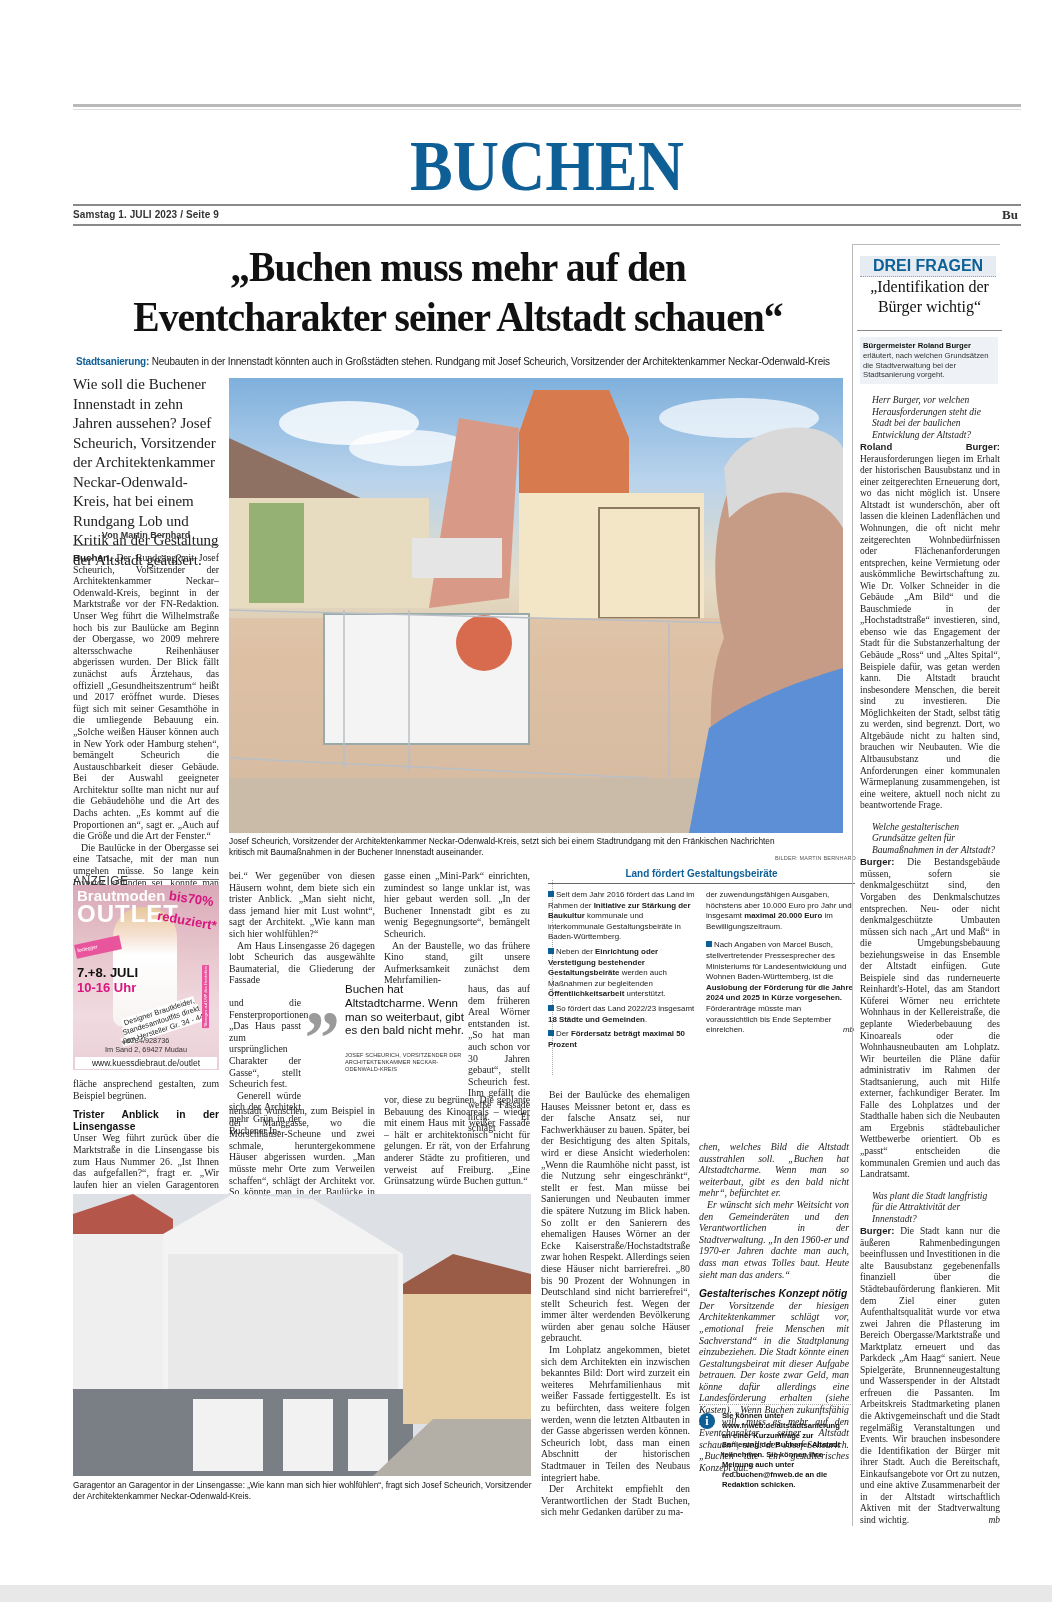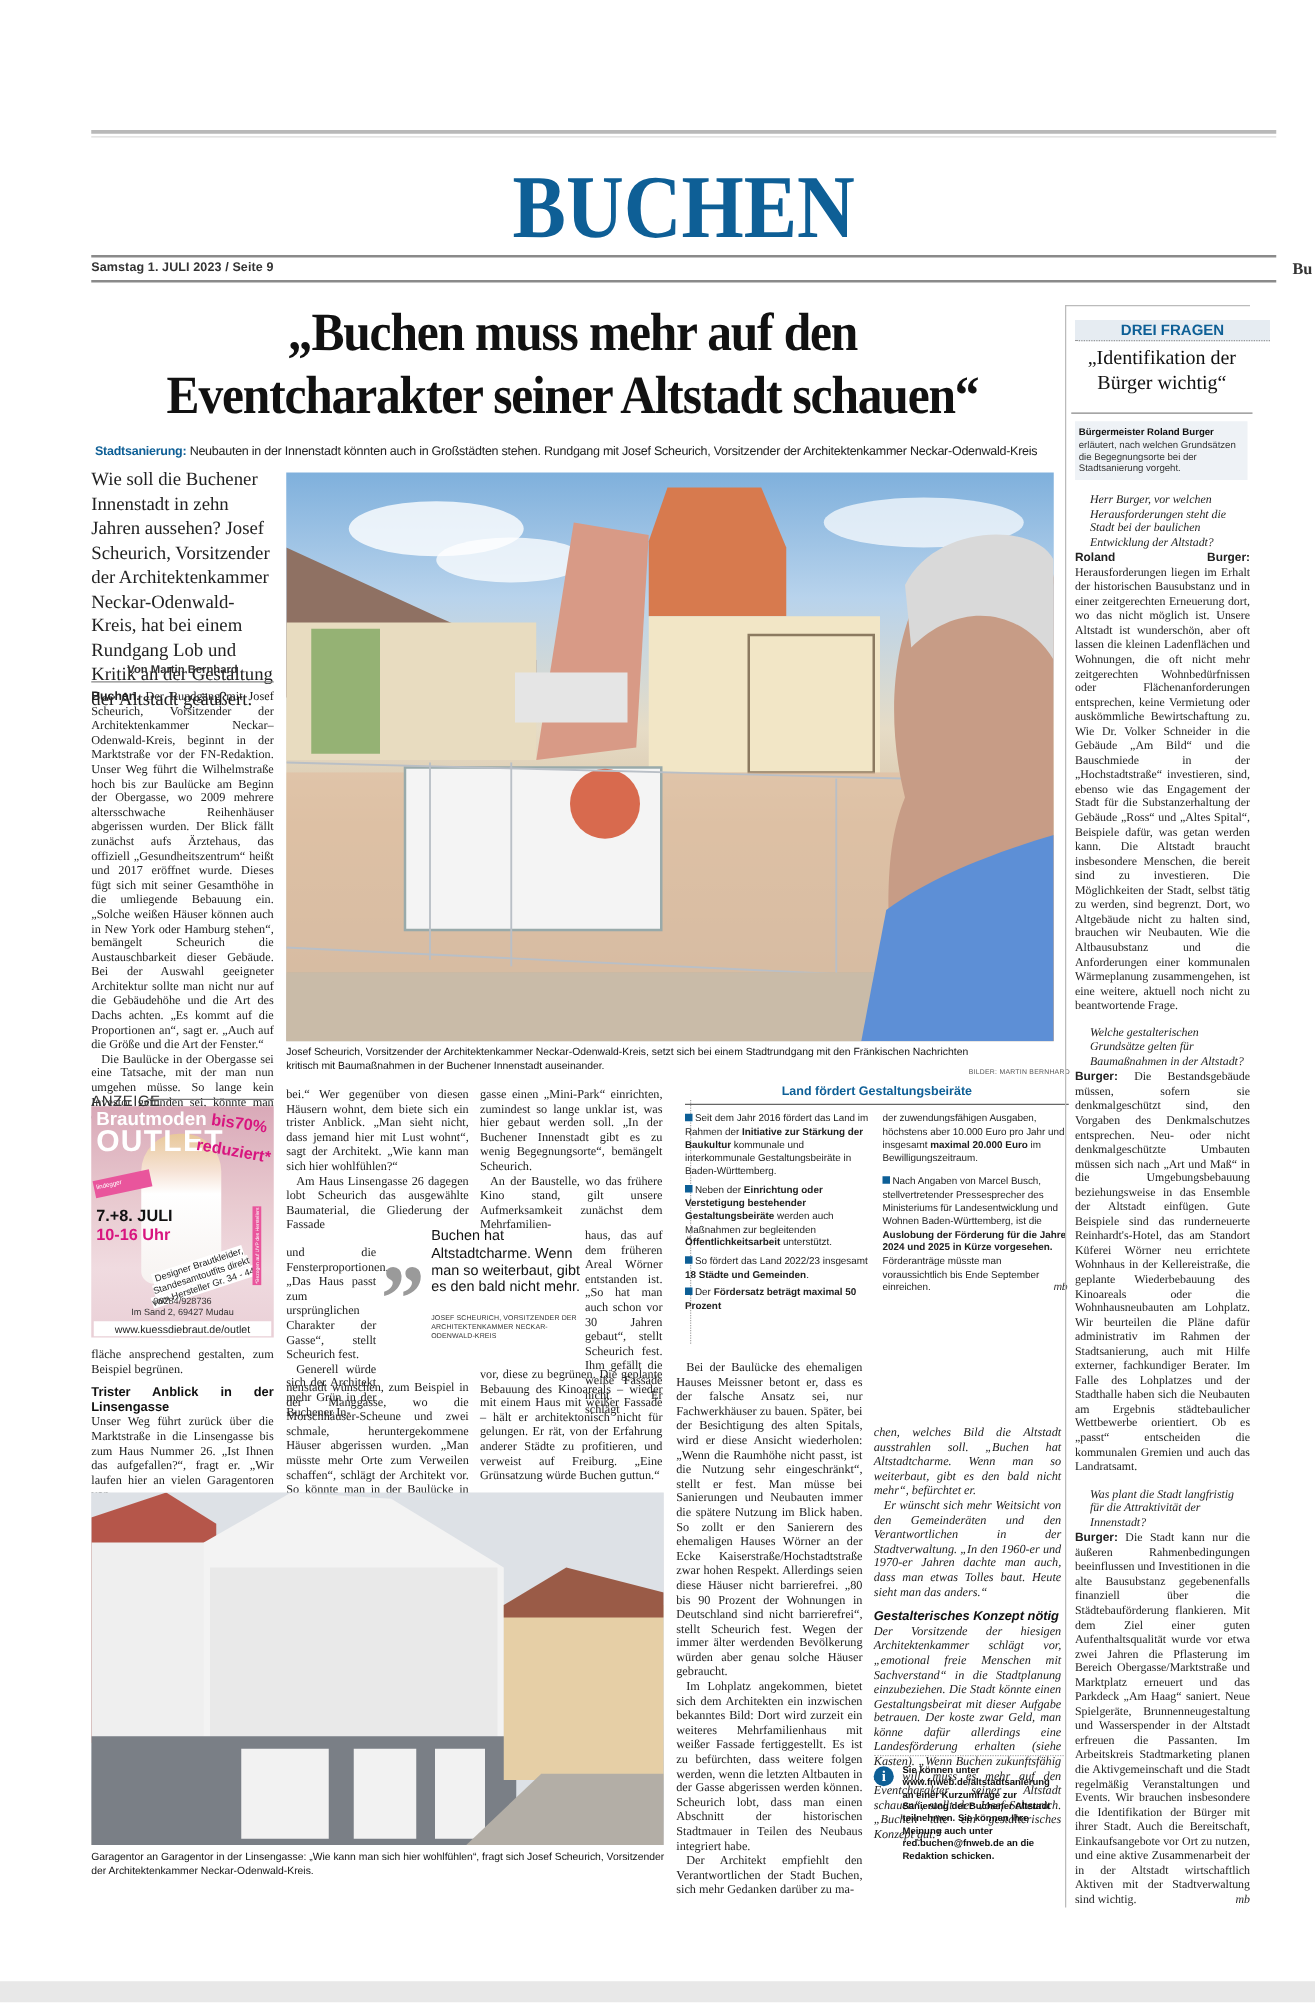--- a/index.html
+++ b/index.html
@@ -6,21 +6,21 @@
   html, body { width: 1052px; height: 1602px; background: #ffffff; overflow: hidden; }
   body { position: relative; font-family: "Liberation Serif", serif; color: #1a1a1a; }
   .abs { position: absolute; }
   .bottom-gray { position: absolute; left: 0; top: 1585px; width: 1052px; height: 17px; background: #e8e8e8; }
 
   .rule-top1 { left: 73px; top: 104px; width: 948px; height: 3px; background: #b9b9b9; }
   .rule-top2 { left: 73px; top: 109px; width: 948px; height: 1px; background: #dcdcdc; }
   .masthead { left: 73px; top: 125px; width: 948px; text-align: center; font-family: "Liberation Serif", serif; font-weight: bold; font-size: 64px; color: #0e5f96; letter-spacing: 0px; transform: scaleY(1.12); transform-origin: top; }
   .rule-head1 { left: 73px; top: 204px; width: 948px; height: 2px; background: #8a8a8a; }
   .dateline { left: 73px; top: 209px; font-family: "Liberation Sans", sans-serif; font-size: 10px; color: #333; font-weight: bold; letter-spacing: 0.1px; }
-  .pageabbr { left: 1002px; top: 207px; font-family: "Liberation Serif", serif; font-size: 13px; color: #333; font-weight: bold; margin-left: 32px; }
+  .pageabbr { left: 1002px; top: 207px; font-family: "Liberation Serif", serif; font-size: 13px; color: #333; font-weight: bold; }
   .rule-head2 { left: 73px; top: 224px; width: 948px; height: 2px; background: #8a8a8a; }
 
   .headline { left: 73px; top: 242px; width: 770px; text-align: center; font-family: "Liberation Serif", serif; font-size: 43px; line-height: 50px; color: #111; font-weight: bold; letter-spacing: -1px; transform: scaleX(0.92); transform-origin: center top; }
   .subline { left: 76px; top: 356px; width: 770px; font-family: "Liberation Sans", sans-serif; font-size: 10px; color: #222; white-space: nowrap; overflow: hidden; letter-spacing: -0.2px; }
   .subline .kicker { color: #0e5f96; font-weight: bold; }
 
   .lead { left: 73px; top: 375px; width: 146px; font-family: "Liberation Serif", serif; font-size: 15px; line-height: 19.5px; color: #222; }
   .byline { left: 73px; top: 530px; width: 146px; text-align: center; font-family: "Liberation Sans", sans-serif; font-size: 9px; font-weight: bold; color: #333; }
   .byline-rule { left: 73px; top: 545px; width: 146px; height: 1px; background: #888; }
 
@@ -63,21 +63,21 @@
   .sq { display: inline-block; width: 6px; height: 6px; background: #0e5f96; margin-right: 2px; }
   .infobox-dots { left: 552px; top: 880px; width: 1px; height: 195px; border-left: 1px dotted #aaa; }
 
   .info-icon { left: 699px; top: 1413px; width: 16px; height: 16px; border-radius: 50%; background: #0e5f96; color: #fff; font-family: "Liberation Serif", serif; font-weight: bold; font-size: 12px; text-align: center; line-height: 16px; }
   .info-text { left: 722px; top: 1411px; width: 128px; font-family: "Liberation Sans", sans-serif; font-weight: bold; font-size: 7.6px; line-height: 9.8px; color: #111; }
   .info-dots { left: 699px; top: 1404px; width: 152px; height: 1px; border-top: 1px dotted #aaa; }
 
   .photo2 { left: 73px; top: 1194px; width: 458px; height: 282px; overflow: hidden; background: linear-gradient(180deg, #dfe3e8 0%, #cfd3d8 60%, #9aa0a6 85%, #b6b0aa 100%); }
 
   .sidebar-box { left: 852px; top: 244px; width: 148px; height: 1282px; border: 1px solid #bbb; border-bottom: none; border-right: none; }
-  .sb-rubric { left: 860px; top: 256px; width: 156px; background: #e6ecf2; text-align: center; font-family: "Liberation Sans", sans-serif; font-weight: bold; font-size: 12px; color: #0e5f96; padding: 1px 0; border-bottom: 1px dotted #999; }
+  .sb-rubric { left: 860px; top: 256px; width: 136px; background: #e6ecf2; text-align: center; font-family: "Liberation Sans", sans-serif; font-weight: bold; font-size: 16px; color: #0e5f96; padding: 1px 0; border-bottom: 1px dotted #999; }
   .sb-title { left: 857px; top: 277px; width: 145px; text-align: center; font-family: "Liberation Serif", serif; font-size: 16px; line-height: 20px; color: #111; }
   .sb-rule { left: 857px; top: 330px; width: 145px; height: 1px; background: #888; }
   .sb-intro { left: 860px; top: 337px; width: 138px; background: #eef2f6; font-family: "Liberation Sans", sans-serif; font-size: 7.7px; line-height: 9.8px; color: #333; padding: 4px 3px; }
   .sb-intro b { color: #111; }
   .sb-body { left: 860px; top: 395px; width: 140px; font-family: "Liberation Serif", serif; font-size: 9.5px; line-height: 11.55px; color: #222; text-align: justify; hyphens: auto; }
   .sb-body .q { font-style: italic; padding-left: 12px; margin-top: 10px; text-align: left; }
   .sb-body .q:first-child { margin-top: 0; }
   .sb-body .who { font-family: "Liberation Sans", sans-serif; font-weight: bold; }
   .sb-body .mb { font-style: italic; float: right; }
 </style>
@@ -241,21 +241,21 @@
     <polygon points="330,90 380,60 458,80 458,100 330,100" fill="#9a5b47"></polygon>
     <polygon points="300,282 360,225 458,225 458,282" fill="#b3aea6"></polygon>
   </svg>
 </div>
 <div class="abs caption" style="left:73px; top:1480px; width:462px;">Garagentor an Garagentor in der Linsengasse: „Wie kann man sich hier wohlfühlen“, fragt sich Josef Scheurich, Vorsitzender der Architektenkammer Neckar-Odenwald-Kreis.</div>
 
 <div class="abs sidebar-box"></div>
 <div class="abs sb-rubric">DREI FRAGEN</div>
 <div class="abs sb-title">„Identifikation der Bürger wichtig“</div>
 <div class="abs sb-rule"></div>
-<div class="abs sb-intro"><b>Bürgermeister Roland Burger</b><span> erläutert, nach welchen Grundsätzen die Begegnungsorte bei der Stadtsanierung vorgeht.</span></div>
+<div class="abs sb-intro"><b>Bürgermeister Roland Burger</b><span> erläutert, nach welchen Grundsätzen die Stadtverwaltung bei der Stadtsanierung vorgeht.</span></div>
 <div class="abs sb-body">
   <p class="q">Herr Burger, vor welchen Herausforderungen steht die Stadt bei der baulichen Entwicklung der Altstadt?</p>
   <p><span class="who">Roland Burger:</span><span> Herausforderungen liegen im Erhalt der historischen Bausubstanz und in einer zeitgerechten Erneuerung dort, wo das nicht möglich ist. Unsere Altstadt ist wunderschön, aber oft lassen die kleinen Ladenflächen und Wohnungen, die oft nicht mehr zeitgerechten Wohnbedürfnissen oder Flächenanforderungen entsprechen, keine Vermietung oder auskömmliche Bewirtschaftung zu. Wie Dr. Volker Schneider in die Gebäude „Am Bild“ und die Bauschmiede in der „Hochstadtstraße“ investieren, sind, ebenso wie das Engagement der Stadt für die Substanzerhaltung der Gebäude „Ross“ und „Altes Spital“, Beispiele dafür, was getan werden kann. Die Altstadt braucht insbesondere Menschen, die bereit sind zu investieren. Die Möglichkeiten der Stadt, selbst tätig zu werden, sind begrenzt. Dort, wo Altgebäude nicht zu halten sind, brauchen wir Neubauten. Wie die Altbausubstanz und die Anforderungen einer kommunalen Wärmeplanung zusammengehen, ist eine weitere, aktuell noch nicht zu beantwortende Frage.</span></p>
   <p class="q">Welche gestalterischen Grundsätze gelten für Baumaßnahmen in der Altstadt?</p>
   <p><span class="who">Burger:</span><span> Die Bestandsgebäude müssen, sofern sie denkmalgeschützt sind, den Vorgaben des Denkmalschutzes entsprechen. Neu- oder nicht denkmalgeschützte Umbauten müssen sich nach „Art und Maß“ in die Umgebungsbebauung beziehungsweise in das Ensemble der Altstadt einfügen. Gute Beispiele sind das runderneuerte Reinhardt's-Hotel, das am Standort Küferei Wörner neu errichtete Wohnhaus in der Kellereistraße, die geplante Wiederbebauung des Kinoareals oder die Wohnhausneubauten am Lohplatz. Wir beurteilen die Pläne dafür administrativ im Rahmen der Stadtsanierung, auch mit Hilfe externer, fachkundiger Berater. Im Falle des Lohplatzes und der Stadthalle haben sich die Neubauten am Ergebnis städtebaulicher Wettbewerbe orientiert. Ob es „passt“ entscheiden die kommunalen Gremien und auch das Landratsamt.</span></p>
   <p class="q">Was plant die Stadt langfristig für die Attraktivität der Innenstadt?</p>
   <p><span class="who">Burger:</span><span> Die Stadt kann nur die äußeren Rahmenbedingungen beeinflussen und Investitionen in die alte Bausubstanz gegebenenfalls finanziell über die Städtebauförderung flankieren. Mit dem Ziel einer guten Aufenthaltsqualität wurde vor etwa zwei Jahren die Pflasterung im Bereich Obergasse/Marktstraße und Marktplatz erneuert und das Parkdeck „Am Haag“ saniert. Neue Spielgeräte, Brunnenneugestaltung und Wasserspender in der Altstadt erfreuen die Passanten. Im Arbeitskreis Stadtmarketing planen die Aktivgemeinschaft und die Stadt regelmäßig Veranstaltungen und Events. Wir brauchen insbesondere die Identifikation der Bürger mit ihrer Stadt. Auch die Bereitschaft, Einkaufsangebote vor Ort zu nutzen, und eine aktive Zusammenarbeit der in der Altstadt wirtschaftlich Aktiven mit der Stadtverwaltung sind wichtig.</span> <span class="mb">mb</span></p>
 </div>
 
 <div class="bottom-gray"></div>

